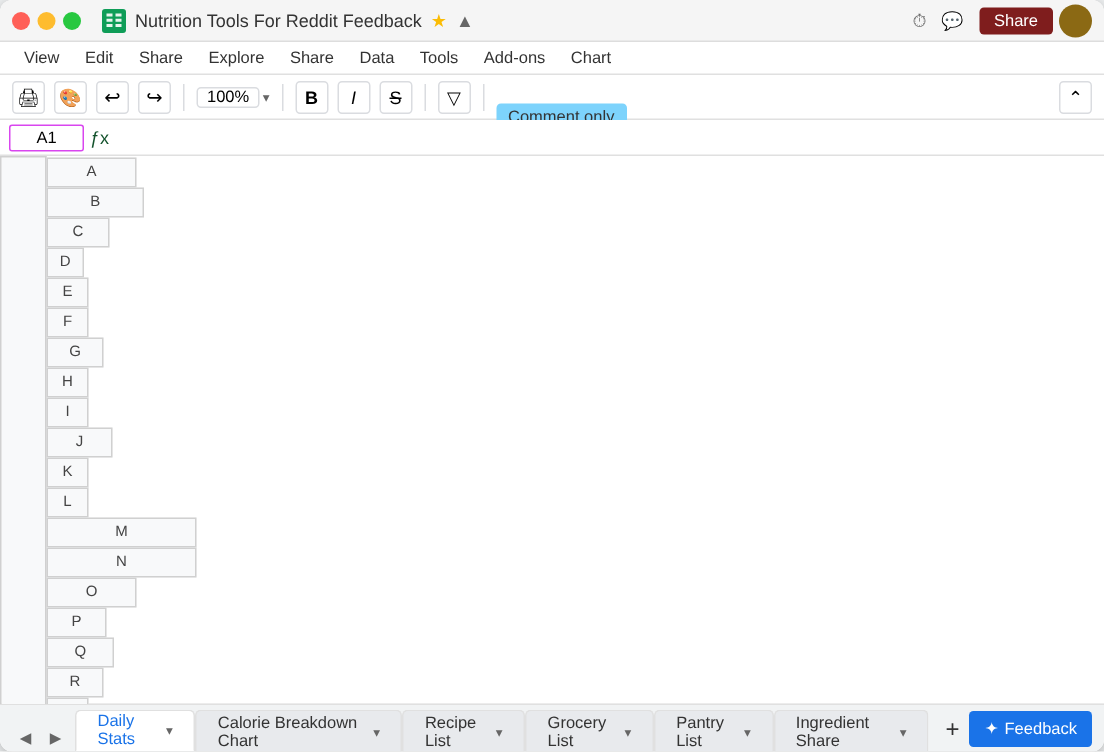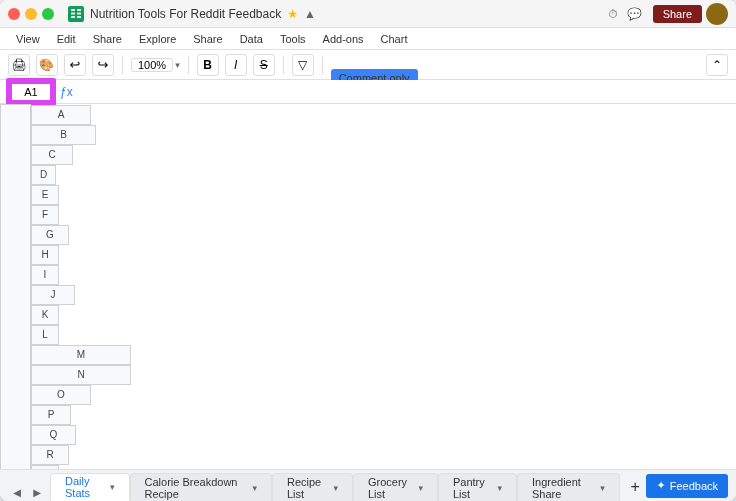--- a/index.html
+++ b/index.html
@@ -20,25 +20,25 @@
     .avatar { width: 22px; height: 22px; border-radius: 50%; background: #8b6914; }
     
     
     .menu-bar { height: 22px; background: #fff; border-bottom: 1px solid #e0e0e0; display: flex; align-items: center; padding: 0 60px 0 8px; gap: 1px; flex-shrink: 0; }
     .menu-item { padding: 2px 8px; font-size: 11px; color: #333; cursor: pointer; border-radius: 3px; }
     
     
     .toolbar { height: 30px; background: #fff; border-bottom: 1px solid #e0e0e0; display: flex; align-items: center; padding: 0 8px; gap: 6px; flex-shrink: 0; }
     .toolbar-btn { width: 22px; height: 22px; border: 1px solid #dadce0; border-radius: 3px; display: flex; align-items: center; justify-content: center; cursor: pointer; font-size: 11px; background: #fff; }
     .toolbar-divider { width: 1px; height: 18px; background: #dadce0; margin: 0 2px; }
-    .comment-only-btn { background: #3b82f6; border: none; border-radius: 3px; padding: 3px 8px; font-size: 11px; cursor: pointer; color: #333; margin-top: 26px; }
+    .comment-only-btn { background: #7dd3fc; border: none; border-radius: 3px; padding: 3px 8px; font-size: 11px; cursor: pointer; color: #333; margin-top: 26px; }
     
     
     .formula-bar { height: 24px; background: #fff; border-bottom: 1px solid #e0e0e0; display: flex; align-items: center; padding: 0 6px; gap: 4px; flex-shrink: 0; }
-    .cell-ref { width: 50px; border: 6px solid #d946ef; border-radius: 2px; padding: 2px 4px; font-size: 11px; text-align: center; }
+    .cell-ref { width: 50px; border: 1px solid #d946ef; border-radius: 2px; padding: 2px 4px; font-size: 11px; text-align: center; }
     .formula-input { flex: 1; border: none; font-size: 11px; outline: none; padding: 0 4px; }
     
     
     .spreadsheet { flex: 1; overflow: hidden; display: flex; flex-direction: column; }
     
     .sheet-area { flex: 1; overflow: hidden; position: relative; }
     .col-header { height: 20px; border-right: 1px solid #d0d0d0; display: flex; align-items: center; justify-content: center; font-size: 10px; color: #444; background: #f8f9fa; font-weight: 500; }
     
     
     .grid-container { overflow: auto; height: 100%; }
@@ -121,21 +121,21 @@
     <div class="toolbar-divider"></div>
     <div class="toolbar-btn" style="font-size:12px;">▽</div>
     <div class="toolbar-divider"></div>
     <button class="comment-only-btn">Comment only</button>
     <div style="flex:1;"></div>
     <div class="toolbar-btn" style="font-size:12px;">⌃</div>
   </div>
 
   <div class="formula-bar">
     <input class="cell-ref" type="text" value="A1" style="">
-    <span style="color:#3b82f6;font-size:12px;">ƒx</span>
+    <span style="color:#14532d;font-size:12px;">ƒx</span>
     <input class="formula-input" type="text" style="">
   </div>
 
   <div class="spreadsheet">
     <div class="sheet-area">
       <div class="grid-container">
         <table>
 
           <thead>
             <tr>
@@ -170,21 +170,21 @@
   <div class="tab-bar">
     <div class="tab-nav">
       <div class="tab-nav-btn">◀</div>
       <div class="tab-nav-btn">▶</div>
     </div>
     <div class="tab active">
       <span>Daily Stats</span>
       <span class="tab-arrow">▾</span>
     </div>
     <div class="tab">
-      <span>Calorie Breakdown Recipe</span>
+      <span>Calorie Breakdown Chart</span>
       <span class="tab-arrow">▾</span>
     </div>
     <div class="tab">
       <span>Recipe List</span>
       <span class="tab-arrow">▾</span>
     </div>
     <div class="tab">
       <span>Grocery List</span>
       <span class="tab-arrow">▾</span>
     </div>

